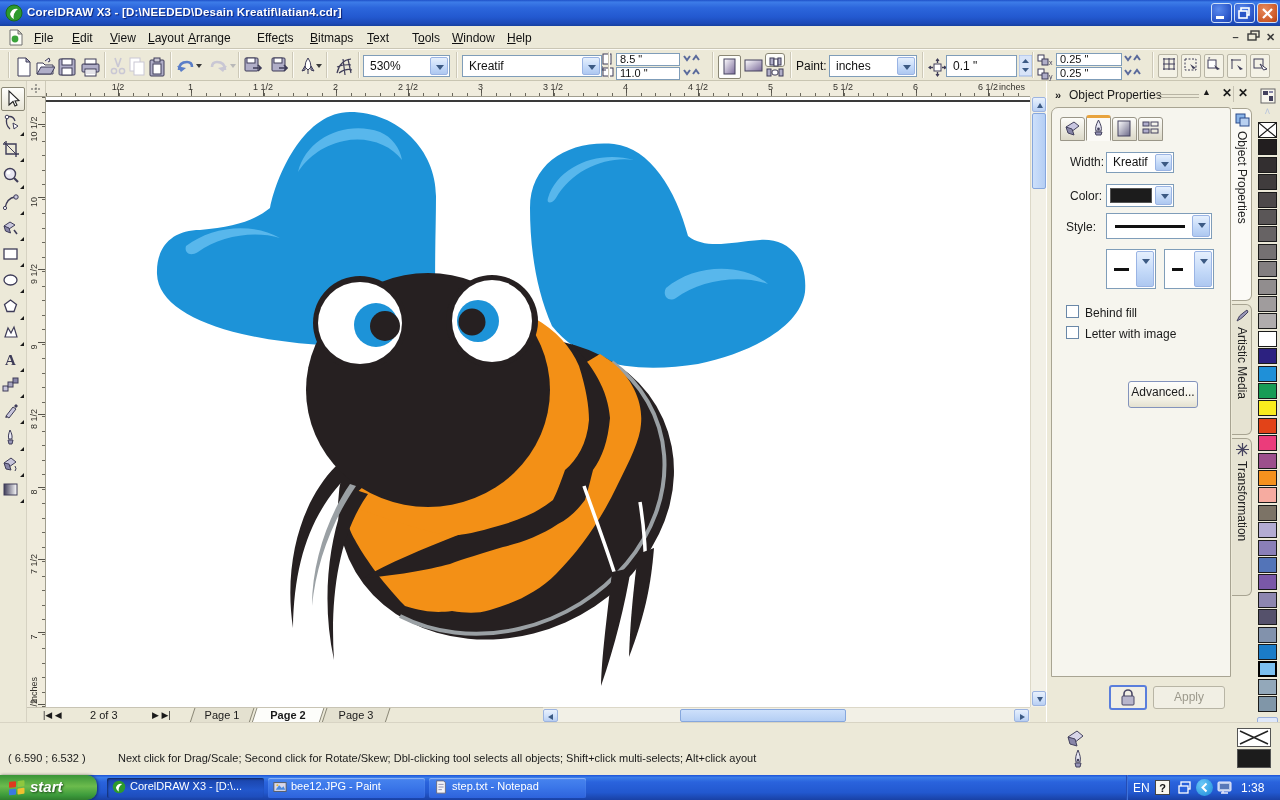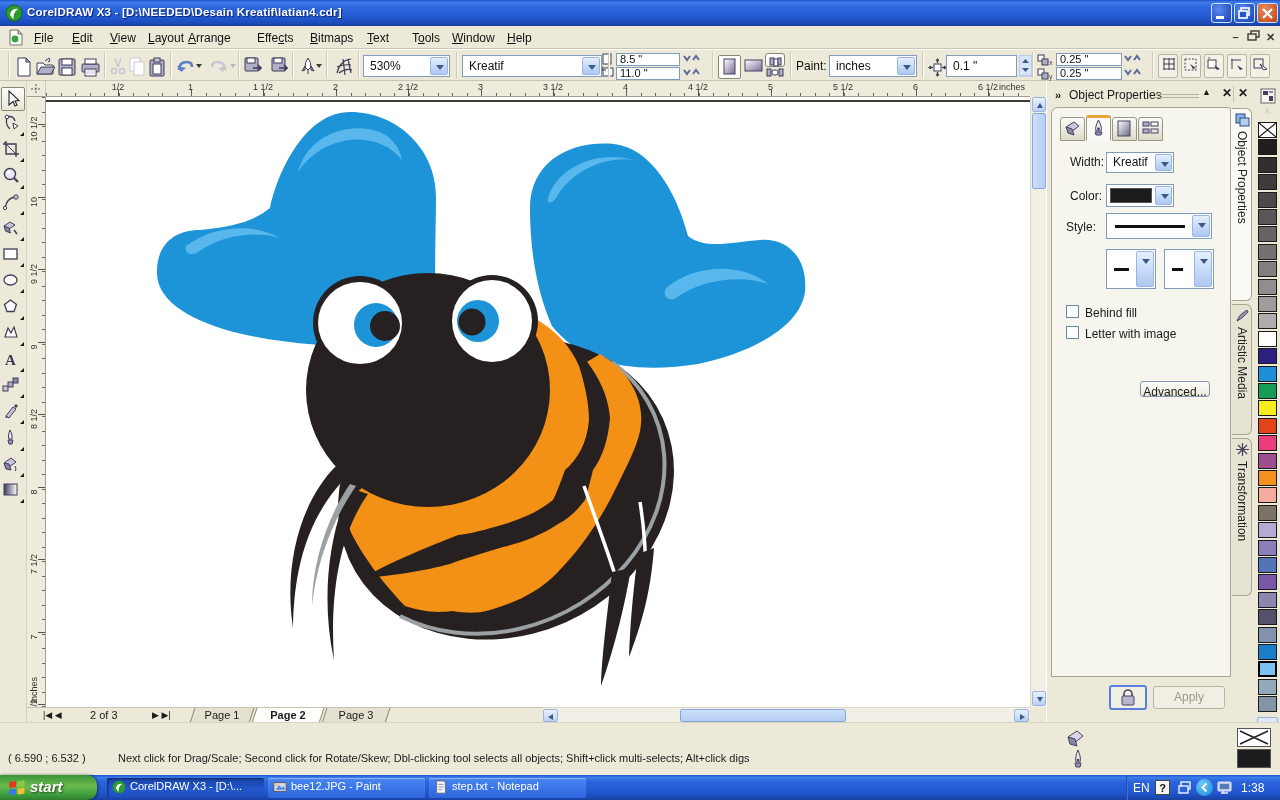--- a/index.html
+++ b/index.html
@@ -627,21 +627,21 @@
         <span class="cbtn" style="width:18px;height:36px"></span>
       </div>
 <div class="combo" style="left:112px;top:141px;width:50px;height:40px">
         <span class="abs" style="left:7px;top:18px;width:11px;height:3px;background:#111"></span>
         <span class="cbtn" style="width:18px;height:36px"></span>
       </div>
 <div class="checkbox" style="left:14px;top:197px"></div>
 <div class="dlabel" style="left:33px;top:198px">Behind fill</div>
 <div class="checkbox" style="left:14px;top:218px"></div>
 <div class="dlabel" style="left:33px;top:219px">Letter with image</div>
-<div class="xpbtn" style="left:88px;top:273px;width:70px;height:16px;line-height:21px">Advanced...</div>
+<div class="xpbtn" style="left:76px;top:273px;width:70px;height:27px;line-height:21px">Advanced...</div>
 </div>
 <div class="abs" style="left:62px;top:604px;width:38px;height:25px;background:#f1efe4;border:2px solid #5a7edc;border-radius:3px"><svg width="34" height="21" viewBox="0 0 34 21">
         <rect x="11" y="9" width="12" height="9" rx="1" fill="#b8b6cc" stroke="#4a4866"></rect>
         <path d="M13 9 v-2 a4 4 0 0 1 8 0 v2" fill="none" stroke="#4a4866" stroke-width="1.6"></path>
       </svg></div>
 <div class="abs" style="left:106px;top:605px;width:72px;height:23px;background:#f1efe4;border:1px solid #b8b5a5;border-radius:3px;text-align:center;line-height:21px;font-size:12px;color:#9c998c">Apply</div>
 </div>
 
 <div class="abs" id="dtabs">
 <div class="abs" style="left:1px;top:5px;width:1px;height:16px;background:#c6c2b2"></div>
@@ -726,21 +726,21 @@
     <div style="position:absolute;left:297px;top:1px;width:64px;text-align:center;font-size:11px;font-weight:normal;color:#1a1a1a">Page 3</div>
   </div>
 <div class="abs" id="hscroll">
 <div class="scrollbtn arrow-lf" style="left:0px;top:1px;width:15px;height:13px"></div>
 <div class="scrollbtn arrow-rt" style="left:471px;top:1px;width:15px;height:13px"></div>
 <div class="abs" style="left:137px;top:1px;width:166px;height:13px;background:linear-gradient(180deg,#cde0fb,#b4cef4);border:1px solid #86a7dd;border-radius:2px"></div>
 </div>
 
 <div class="abs" id="statusbar">
 <div class="stext" style="left:8px;top:29px">( 6.590 ; 6.532 )</div>
-<div class="stext" style="left:118px;top:29px">Next click for Drag/Scale; Second click for Rotate/Skew; Dbl-clicking tool selects all objects; Shift+click multi-selects; Alt+click digs</div>
+<div class="stext" style="left:118px;top:29px">Next click for Drag/Scale; Second click for Rotate/Skew; Dbl-clicking tool selects all objects; Shift+click multi-selects; Alt+click ayout</div>
 <svg class="abs" style="left:1064px;top:4px" width="24" height="22" viewBox="0 0 24 22">
       <path d="M4 10 l9-6 6 5-9 7z" fill="#d8d6e8" stroke="#44425e"></path>
       <path d="M4 10 l2 7 7 2-2-7z" fill="#8886a8" stroke="#44425e"></path>
     </svg>
 <svg class="abs" style="left:1068px;top:26px" width="20" height="24" viewBox="0 0 20 24">
       <path d="M10 1 C8 6 7 9 8 13 h4 C13 9 12 6 10 1 Z" fill="#e8e8f4" stroke="#44425e"></path>
       <circle cx="10" cy="11" r="1.3" fill="#44425e"></circle>
       <path d="M7 14 h6 l-1 4 h-4 z" fill="#9896b8" stroke="#44425e"></path>
     </svg>
 <div class="abs" style="left:1237px;top:5px;width:34px;height:19px;background:#fff;border:1px solid #555"><svg width="32" height="17">

